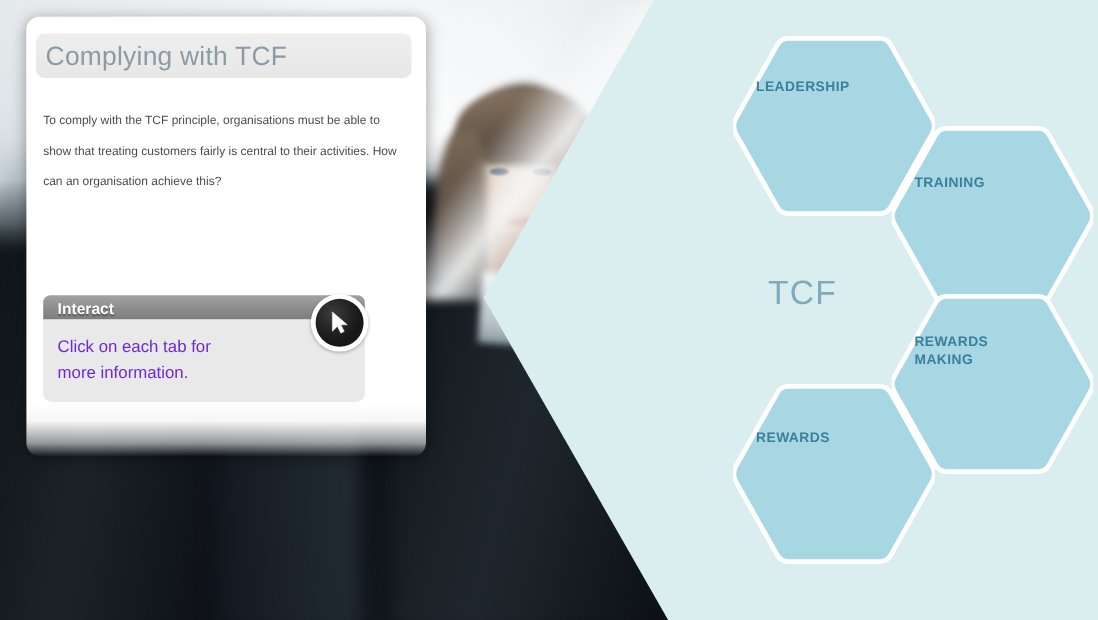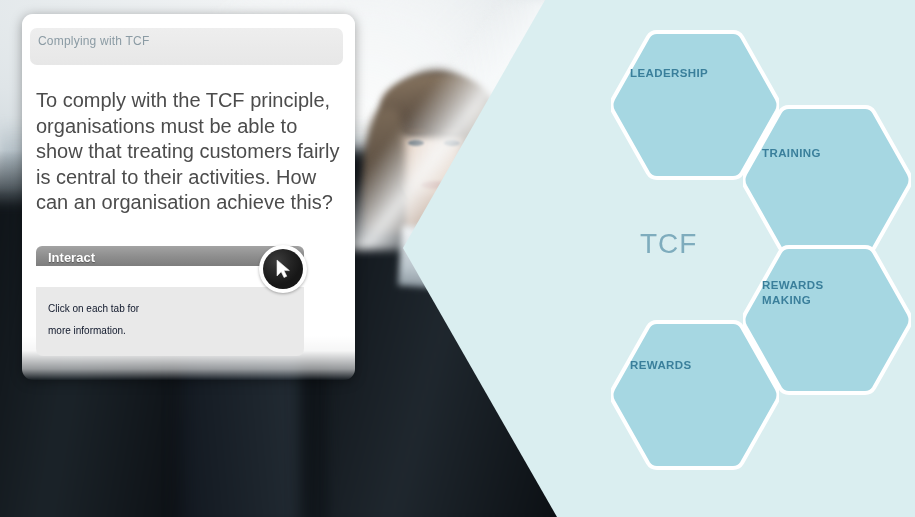--- a/index.html
+++ b/index.html
@@ -213,30 +213,30 @@
     position: absolute;
     left: 8px; top: 14px;
     width: 313px;
     height: 37px;
     border-radius: 7px;
     background: linear-gradient(180deg, #eeeeee 0%, #e7e7e7 100%);
   }
   .card-title {
     position: absolute;
     left: 16px; top: 20px;
-    font-size: 12px;
+    font-size: 22px;
     color: #8b9ba4;
     letter-spacing: 0.2px;
   }
 
   .card-body {
     position: absolute;
     left: 14px; top: 74px;
     width: 305px;
-    font-size: 20px;
+    font-size: 10px;
     line-height: 25.5px;
     color: #4c4c4c;
   }
 
   
   .interact {
     position: absolute;
     left: 14px; top: 232px;
     width: 268px;
   }
@@ -251,25 +251,24 @@
     left: 12px; top: 4px;
     font-size: 13px;
     font-weight: bold;
     color: #ffffff;
     text-shadow: 0 1px 1px rgba(0,0,0,0.35);
   }
   .interact-body {
     border-radius: 0 0 7px 7px;
     background: #e9e9e9;
     padding: 11px 0 14px 12px;
-    font-size: 10px;
+    font-size: 14px;
     line-height: 22px;
-    color: #0f172a;
+    color: #6d28d9;
     white-space: pre-line;
-    margin-top: 21px;
   }
 
   .cursor-badge {
     position: absolute;
     left: 237px; top: 231px;
     width: 48px; height: 48px;
     border-radius: 50%;
     background: #ffffff;
     box-shadow: 0 1px 3px rgba(0,0,0,0.3);
     display: flex;

